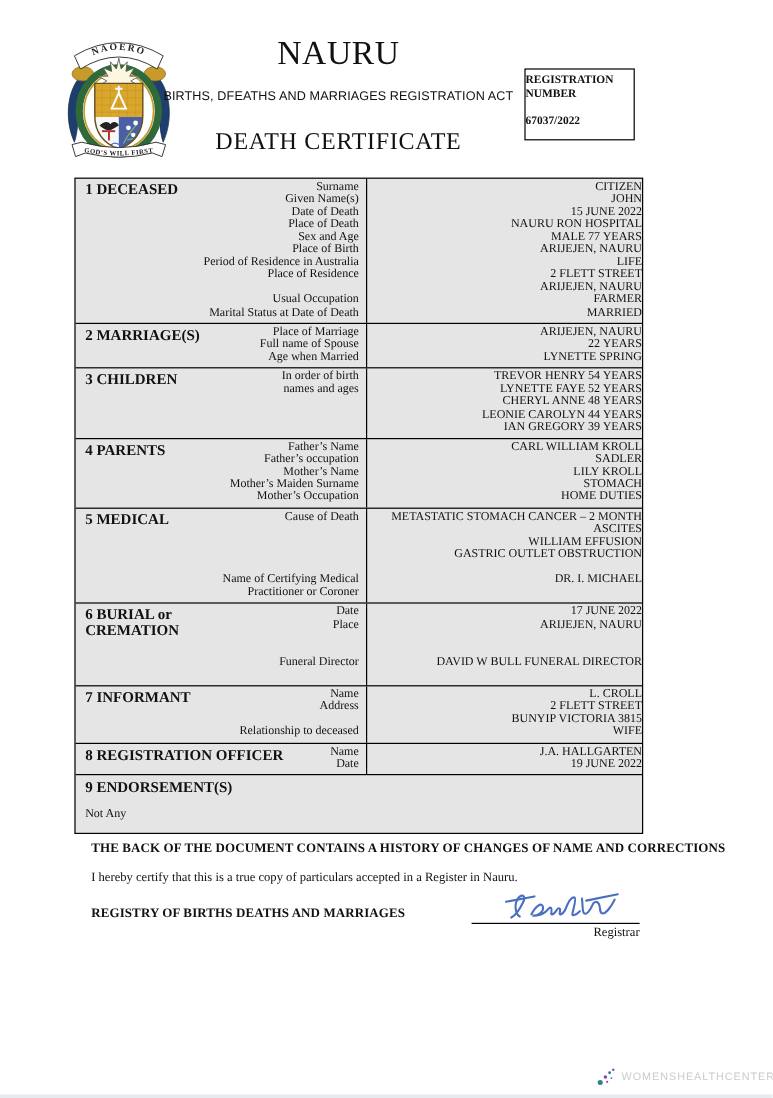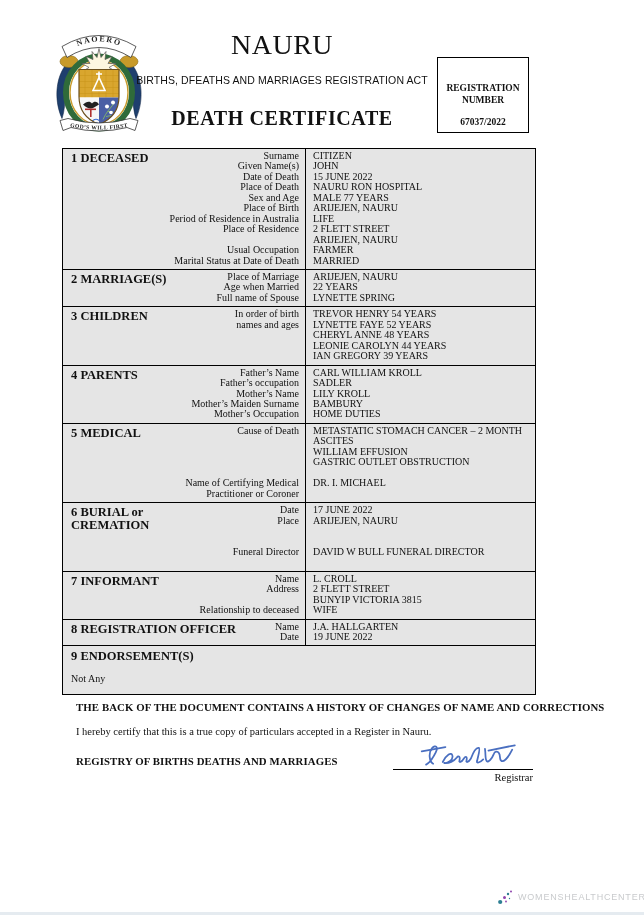--- a/index.html
+++ b/index.html
@@ -5,30 +5,30 @@
   *{margin:0;padding:0;box-sizing:border-box}
   html,body{background:#ffffff}
   body{font-family:"Liberation Serif",serif;color:#111}
   .page{position:relative;width:644px;height:915px;background:#fff;overflow:hidden}
 
   
   .emblem{position:absolute;left:48px;top:24px;width:102px;height:114px}
   .head-center{position:absolute;left:104px;top:0;width:356px;text-align:center}
   .country{margin-top:29px;font-size:28px;font-weight:normal;letter-spacing:.5px}
   .act{margin-top:13px;font-family:"Liberation Sans",sans-serif;font-size:10.5px;font-weight:normal;letter-spacing:.1px}
-  .doc-title{margin-top:21px;font-size:20px;font-weight:bold;letter-spacing:.6px}
-  .regbox{position:absolute;left:437px;top:57px;width:92px;height:76px;border:1.5px solid #000;text-align:center;font-weight:bold;font-size:9.5px;line-height:12px;padding-top:24px}
+  .doc-title{margin-top:21px;font-size:20px;font-weight:normal;letter-spacing:.6px}
+  .regbox{position:absolute;left:437px;top:57px;width:92px;height:60px;border:1.5px solid #000;font-weight:bold;font-size:9.5px;line-height:12px;padding-top:3px}
   .regnum{margin-top:10px}
 
   
   .cert-table{position:absolute;left:62px;top:148px;width:474px;border:1.6px solid #000;background:#e5e5e5}
   .section{display:flex;border-top:1.2px solid #000}
   .section:first-child{border-top:none}
   .cell-left{width:243px;border-right:1.2px solid #000;position:relative;padding:2px 6px 3px 0;text-align:right}
-  .cell-right{flex:1;padding:2px 0 3px 7px;text-align:left}
+  .cell-right{flex:1;padding:2px 0 3px 7px;text-align:right}
   .sec-title{position:absolute;left:8px;top:3px;font-size:12.5px;font-weight:bold;text-align:left;line-height:13px;white-space:pre-line}
   .lbl,.val{font-size:10px;line-height:10.45px;white-space:pre}
   .section.full{display:block;padding:3px 8px 10px}
   .sec-title-full{font-size:12.5px;font-weight:bold;text-align:left}
   .sec-body{font-size:10px;margin-top:9px;text-align:left}
 
   
   .back-note{position:absolute;left:76px;top:701px;font-size:10.8px;font-weight:bold;letter-spacing:.1px}
   .certify{position:absolute;left:76px;top:726px;font-size:10.5px}
   .registry{position:absolute;left:76px;top:755px;font-size:10.8px;font-weight:bold;letter-spacing:.1px}
@@ -157,22 +157,22 @@
           <div class="val">2 FLETT STREET</div>
           <div class="val">ARIJEJEN, NAURU</div>
           <div class="val">FARMER</div>
           <div class="val">MARRIED</div>
         </div>
       </div>
       <div class="section">
         <div class="cell-left">
           <div class="sec-title">2 MARRIAGE(S)</div>
           <div class="lbl">Place of Marriage</div>
+          <div class="lbl">Full name of Spouse</div>
           <div class="lbl">Age when Married</div>
-          <div class="lbl">Full name of Spouse</div>
         </div>
         <div class="cell-right">
           <div class="val">ARIJEJEN, NAURU</div>
           <div class="val">22 YEARS</div>
           <div class="val">LYNETTE SPRING</div>
         </div>
       </div>
       <div class="section">
         <div class="cell-left">
           <div class="sec-title">3 CHILDREN</div>
@@ -196,21 +196,21 @@
           <div class="lbl">Father’s Name</div>
           <div class="lbl">Father’s occupation</div>
           <div class="lbl">Mother’s Name</div>
           <div class="lbl">Mother’s Maiden Surname</div>
           <div class="lbl">Mother’s Occupation</div>
         </div>
         <div class="cell-right">
           <div class="val">CARL WILLIAM KROLL</div>
           <div class="val">SADLER</div>
           <div class="val">LILY KROLL</div>
-          <div class="val">BAMBURY</div>
+          <div class="val">STOMACH</div>
           <div class="val">HOME DUTIES</div>
         </div>
       </div>
       <div class="section">
         <div class="cell-left">
           <div class="sec-title">5 MEDICAL</div>
           <div class="lbl">Cause of Death</div>
           <div class="lbl">&nbsp;</div>
           <div class="lbl">&nbsp;</div>
           <div class="lbl">&nbsp;</div>

